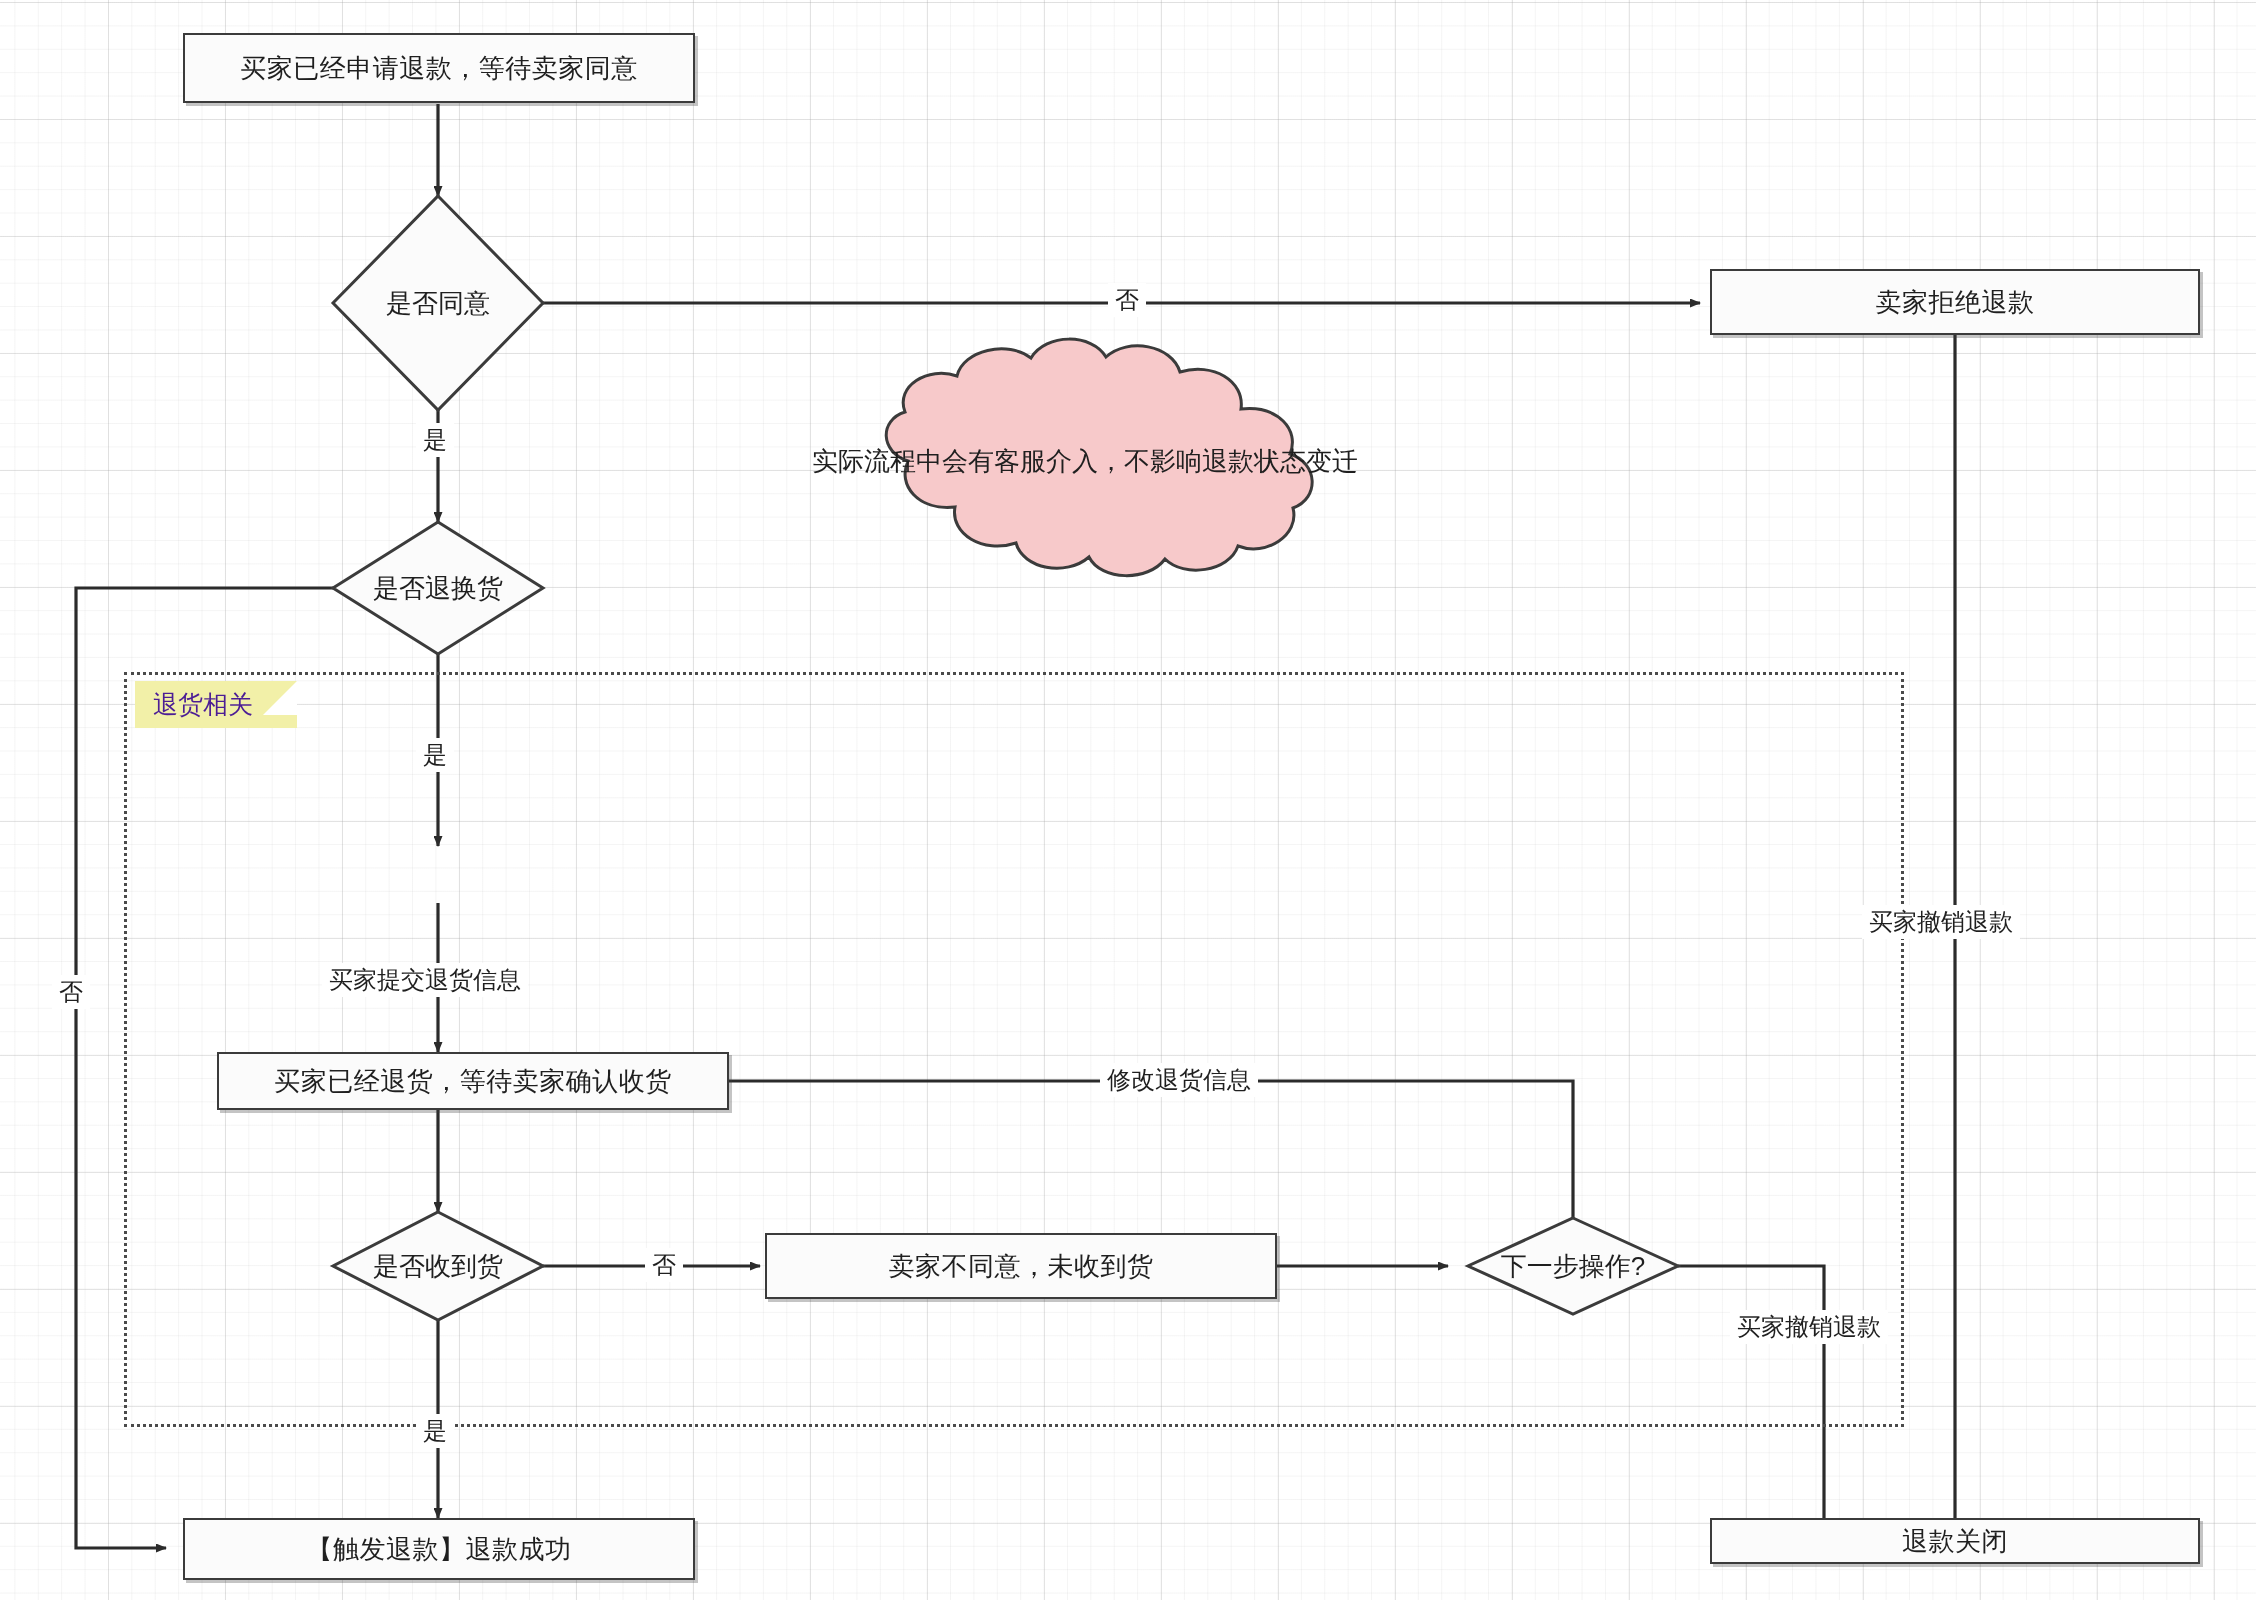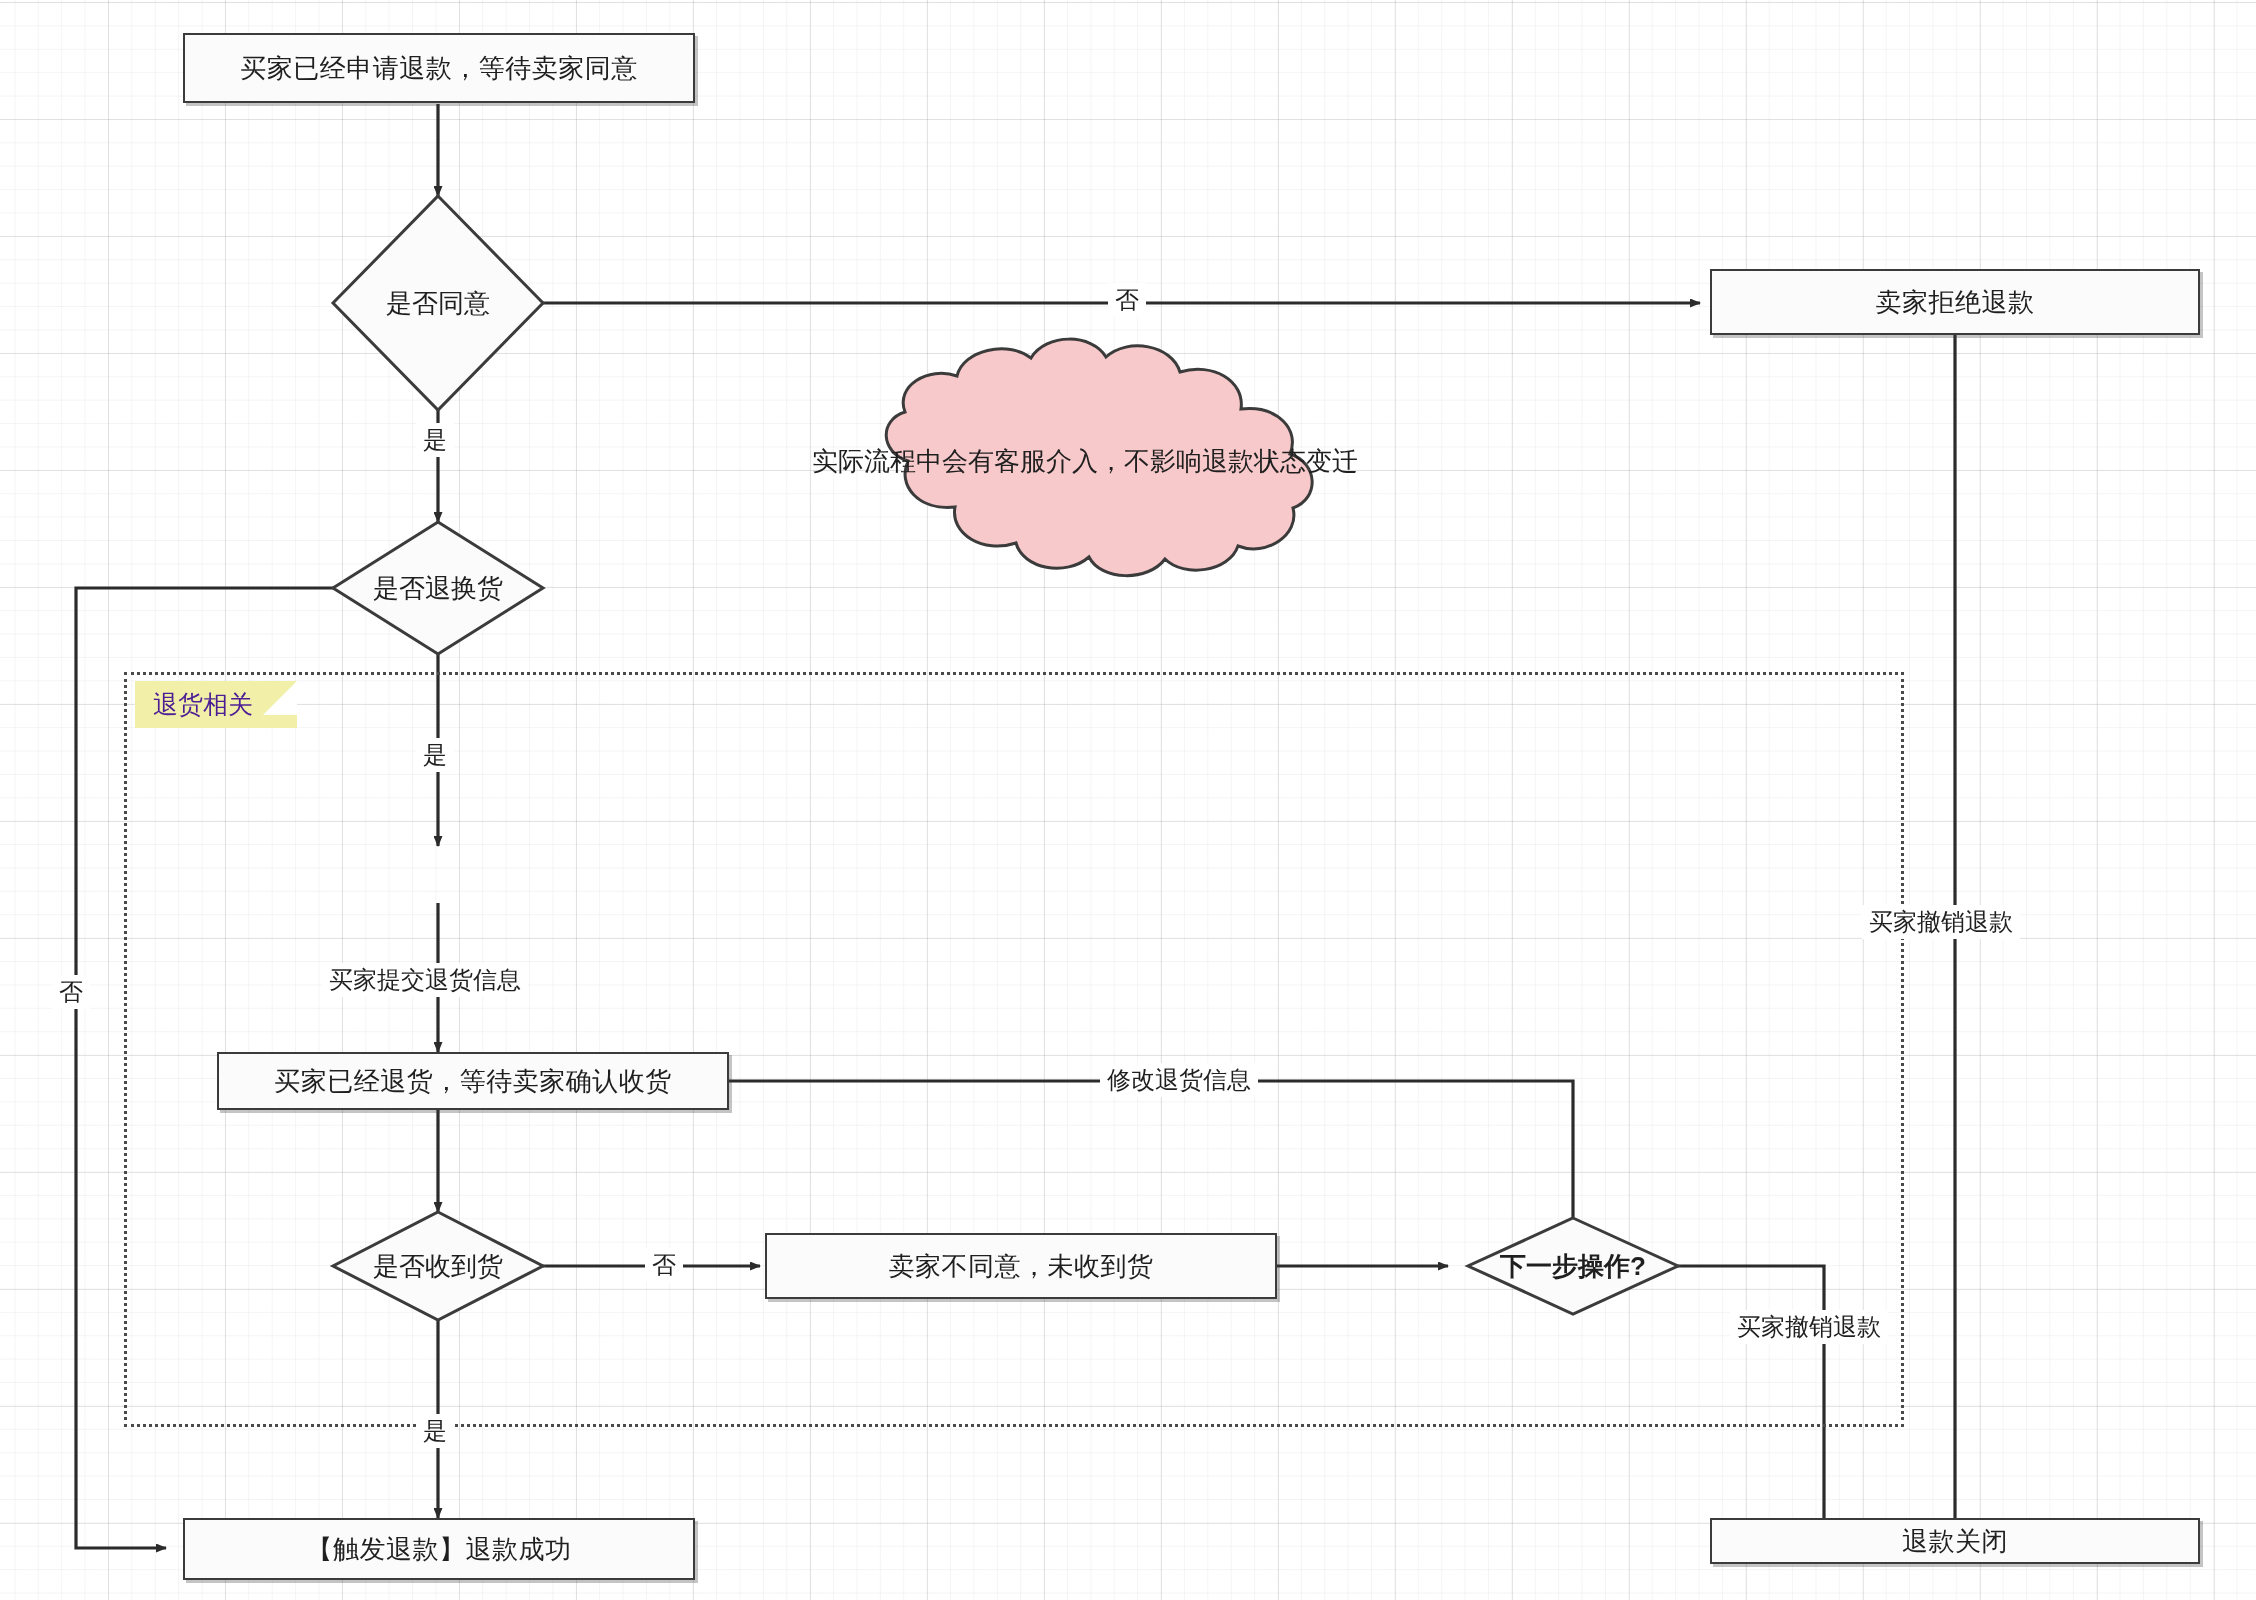--- a/index.html
+++ b/index.html
@@ -184,21 +184,21 @@
   </div>
 
   <div class="diamond-wrap" style="left:333px;top:1212px;width:210px;height:108px;">
     <div class="diamond-label">是否收到货</div>
   </div>
 
   <div class="node box" style="left:765px;top:1233px;width:512px;height:66px;">
     <span>卖家不同意，未收到货</span>
   </div>
 
-  <div class="diamond-wrap" style="left:1468px;top:1218px;width:210px;height:96px;font-weight:bold;">
+  <div class="diamond-wrap" style="left:1468px;top:1218px;width:210px;height:96px;">
     <div class="diamond-label">下一步操作?</div>
   </div>
 
   <div class="node box" style="left:183px;top:1518px;width:512px;height:62px;">
     <span>【触发退款】退款成功</span>
   </div>
 
   <div class="node box" style="left:1710px;top:1518px;width:490px;height:46px;">
     <span>退款关闭</span>
   </div>

